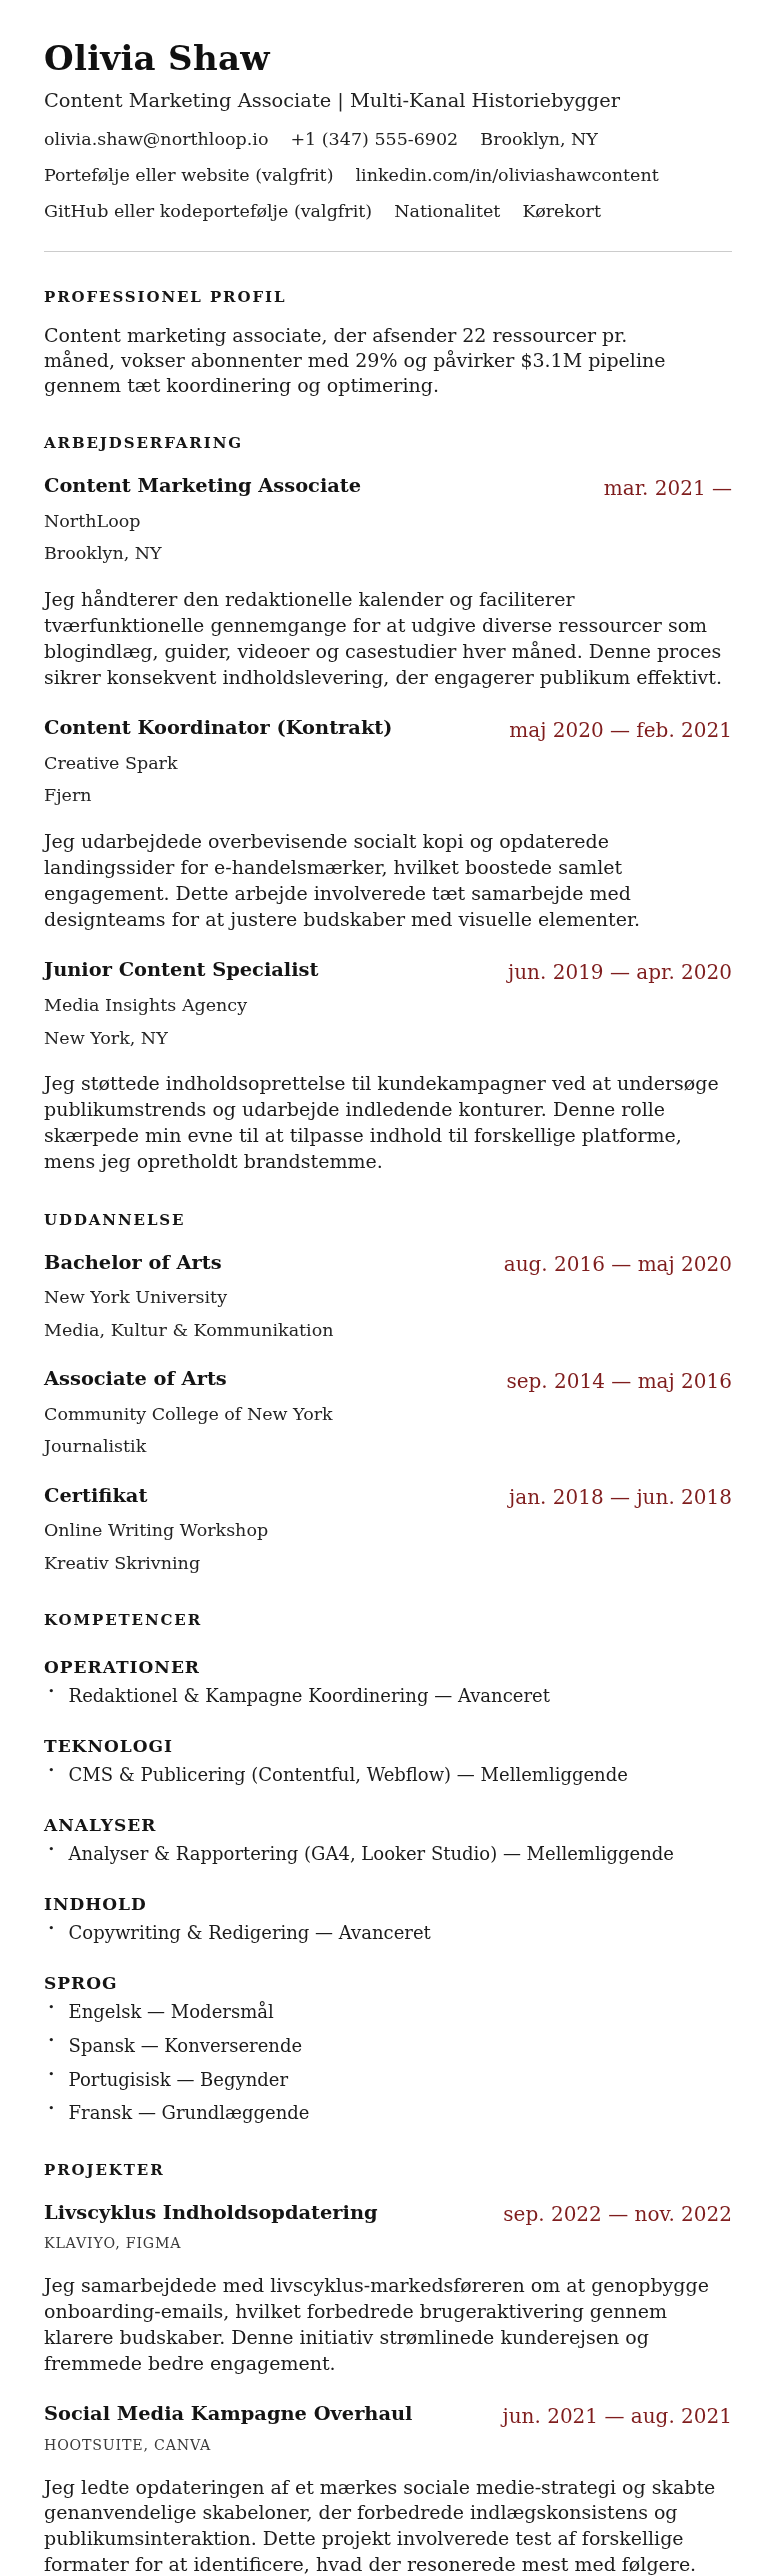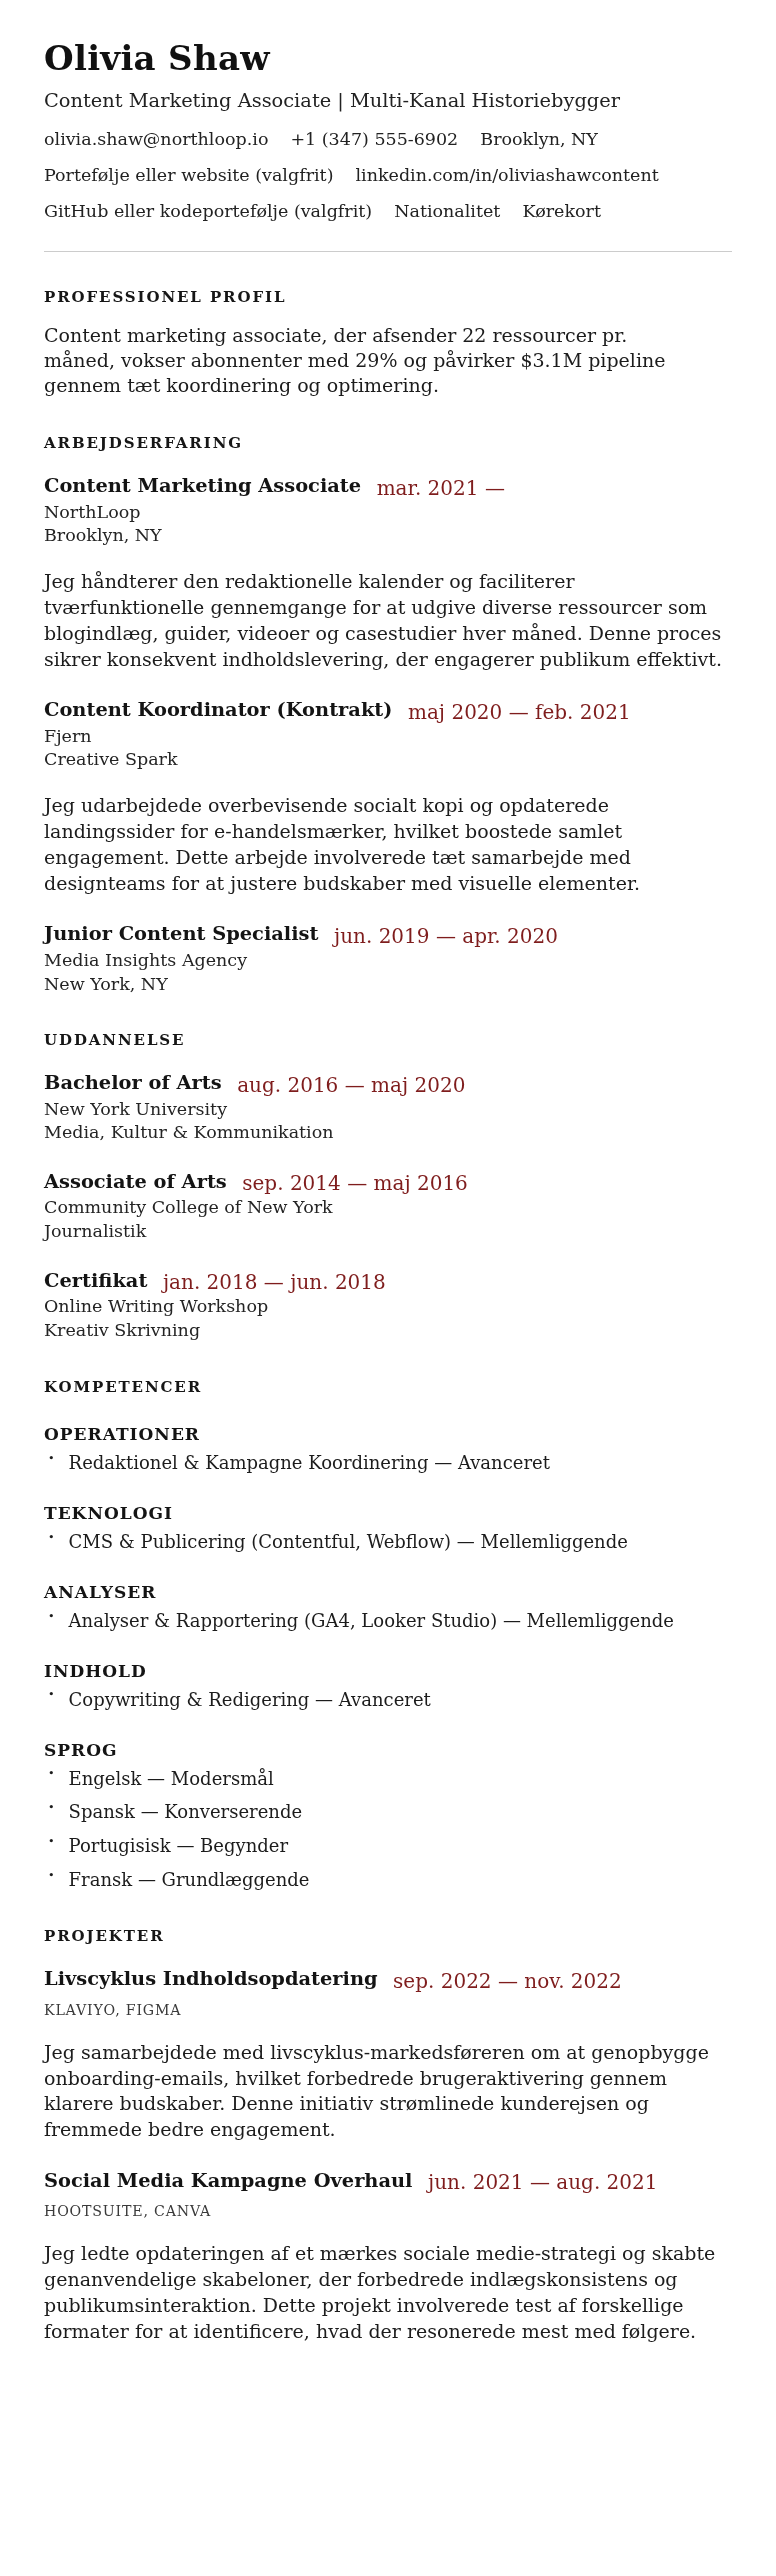--- a/index.html
+++ b/index.html
@@ -62,38 +62,38 @@
     line-height: 1.32;
     color: #1c1c1c;
     max-width: 647px;
   }
 
   
   .entry { margin-top: 26px; }
   .entry:first-of-type { margin-top: 22px; }
   .entry-head {
     display: flex;
-    justify-content: flex-start;
+    justify-content: space-between;
     align-items: flex-start;
     gap: 15.5px;
   }
   .entry-title {
     font-size: 19.4px;
     font-weight: 700;
     color: #141414;
     line-height: 1.25;
   }
   .entry-date {
     font-size: 20px;
     color: #7f1d1d;
     white-space: nowrap;
     padding-top: 1.3px;
   }
   .entry-sub {
-    margin-top: 1px;
+    margin-top: 10px;
     font-size: 17.5px;
     color: #242424;
     line-height: 1.3;
   }
   .entry-caps {
     margin-top: 9px;
     font-size: 14.2px;
     letter-spacing: 0.8px;
     color: #3a3a3a;
     text-transform: uppercase;
@@ -181,32 +181,33 @@
       <div class="entry-sub">NorthLoop</div>
       <div class="entry-sub">Brooklyn, NY</div>
       <p class="entry-desc">Jeg håndterer den redaktionelle kalender og faciliterer tværfunktionelle gennemgange for at udgive diverse ressourcer som blogindlæg, guider, videoer og casestudier hver måned. Denne proces sikrer konsekvent indholdslevering, der engagerer publikum effektivt.</p>
     </article>
 
     <article class="entry">
       <div class="entry-head">
         <h3 class="entry-title">Content Koordinator (Kontrakt)</h3>
         <span class="entry-date">maj 2020 — feb. 2021</span>
       </div>
+      <div class="entry-sub">Creative Spark</div>
       <div class="entry-sub">Fjern</div>
-      <div class="entry-sub">Creative Spark</div>
       <p class="entry-desc">Jeg udarbejdede overbevisende socialt kopi og opdaterede landingssider for e-handelsmærker, hvilket boostede samlet engagement. Dette arbejde involverede tæt samarbejde med designteams for at justere budskaber med visuelle elementer.</p>
     </article>
 
     <article class="entry">
       <div class="entry-head">
         <h3 class="entry-title">Junior Content Specialist</h3>
         <span class="entry-date">jun. 2019 — apr. 2020</span>
       </div>
       <div class="entry-sub">Media Insights Agency</div>
       <div class="entry-sub">New York, NY</div>
+      <p class="entry-desc">Jeg støttede indholdsoprettelse til kundekampagner ved at undersøge publikumstrends og udarbejde indledende konturer. Denne rolle skærpede min evne til at tilpasse indhold til forskellige platforme, mens jeg opretholdt brandstemme.</p>
     </article>
   </section>
 
   <section class="section">
     <h2 class="section-label">UDDANNELSE</h2>
 
     <article class="entry">
       <div class="entry-head">
         <h3 class="entry-title">Bachelor of Arts</h3>
         <span class="entry-date">aug. 2016 — maj 2020</span>

